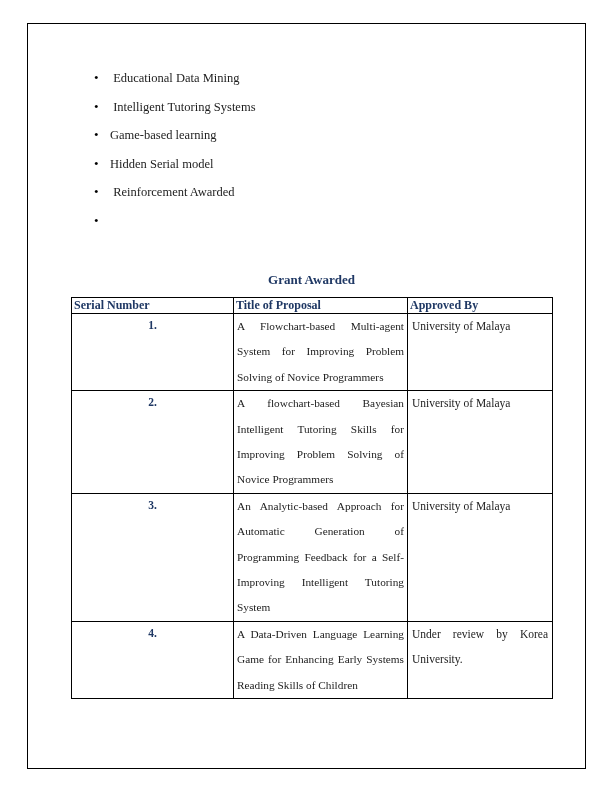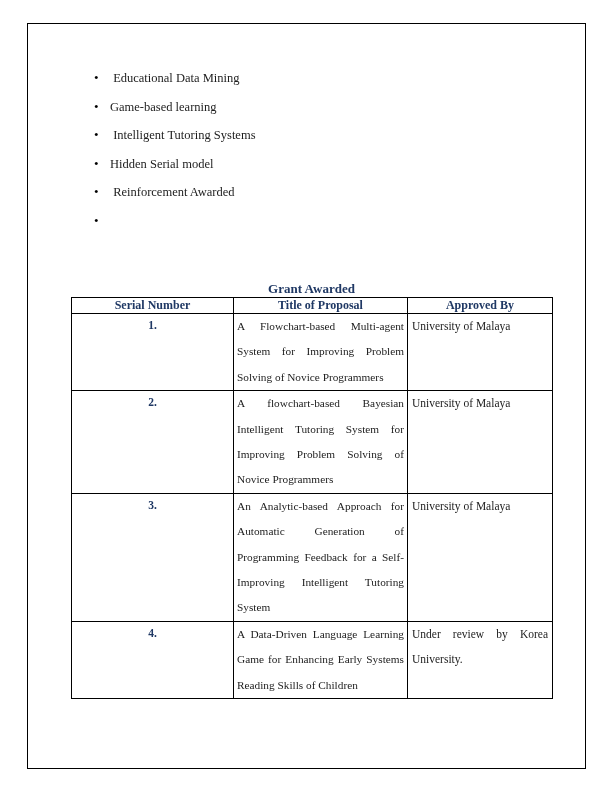--- a/index.html
+++ b/index.html
@@ -50,40 +50,39 @@
   .section-heading {
     position: absolute;
     left: 71px;
     top: 272px;
     width: 481px;
     text-align: center;
     font-weight: bold;
     font-size: 13px;
     color: #1F3864;
     line-height: 16px;
-    margin-top: 9px;
   }
   table.grant-table {
     position: absolute;
     left: 71px;
     top: 297px;
     width: 481px;
     border-collapse: collapse;
     table-layout: fixed;
   }
   .grant-table th, .grant-table td {
     border: 1px solid #000000;
     vertical-align: top;
     box-sizing: border-box;
   }
   .grant-table th {
     font-size: 12px;
     font-weight: bold;
     color: #1F3864;
-    text-align: center;
+    text-align: left;
     height: 16px;
     line-height: 13px;
     padding: 1px 2px;
   }
   td.serial-cell {
     text-align: center;
     font-weight: bold;
     color: #1F3864;
     font-size: 11.5px;
     padding-top: 5px;
@@ -105,22 +104,22 @@
   tr.row-h100 { height: 100px; }
   tr.row-h126 { height: 126px; }
 </style>
 </head>
 <body>
 
 <div class="page-frame"></div>
 
 <ul class="topic-list">
   <li><span class="bullet-dot"></span><span> Educational Data Mining</span></li>
+  <li><span class="bullet-dot"></span><span> Intelligent Tutoring Systems</span></li>
   <li><span class="bullet-dot"></span><span>Game-based learning</span></li>
-  <li><span class="bullet-dot"></span><span> Intelligent Tutoring Systems</span></li>
   <li><span class="bullet-dot"></span><span>Hidden Serial model</span></li>
   <li><span class="bullet-dot"></span><span> Reinforcement Awarded</span></li>
   <li><span class="bullet-dot"></span></li>
 </ul>
 
 <div class="section-heading">Grant Awarded</div>
 
 <table class="grant-table">
   <colgroup>
     <col style="width:162px">
@@ -135,21 +134,21 @@
     </tr>
   </thead>
   <tbody>
     <tr class="row-h77">
       <td class="serial-cell">1.</td>
       <td class="title-cell">A Flowchart-based Multi-agent System for Improving Problem Solving of Novice Programmers</td>
       <td class="approved-cell">University of Malaya</td>
     </tr>
     <tr class="row-h100">
       <td class="serial-cell">2.</td>
-      <td class="title-cell">A flowchart-based Bayesian Intelligent Tutoring System for Improving Problem Solving of Novice Programmers</td>
+      <td class="title-cell">A flowchart-based Bayesian Intelligent Tutoring Skills for Improving Problem Solving of Novice Programmers</td>
       <td class="approved-cell">University of Malaya</td>
     </tr>
     <tr class="row-h126">
       <td class="serial-cell">3.</td>
       <td class="title-cell">An Analytic-based Approach for Automatic Generation of Programming Feedback for a Self-Improving Intelligent Tutoring System</td>
       <td class="approved-cell">University of Malaya</td>
     </tr>
     <tr class="row-h77">
       <td class="serial-cell">4.</td>
       <td class="title-cell">A Data-Driven Language Learning Game for Enhancing Early Systems Reading Skills of Children</td>

